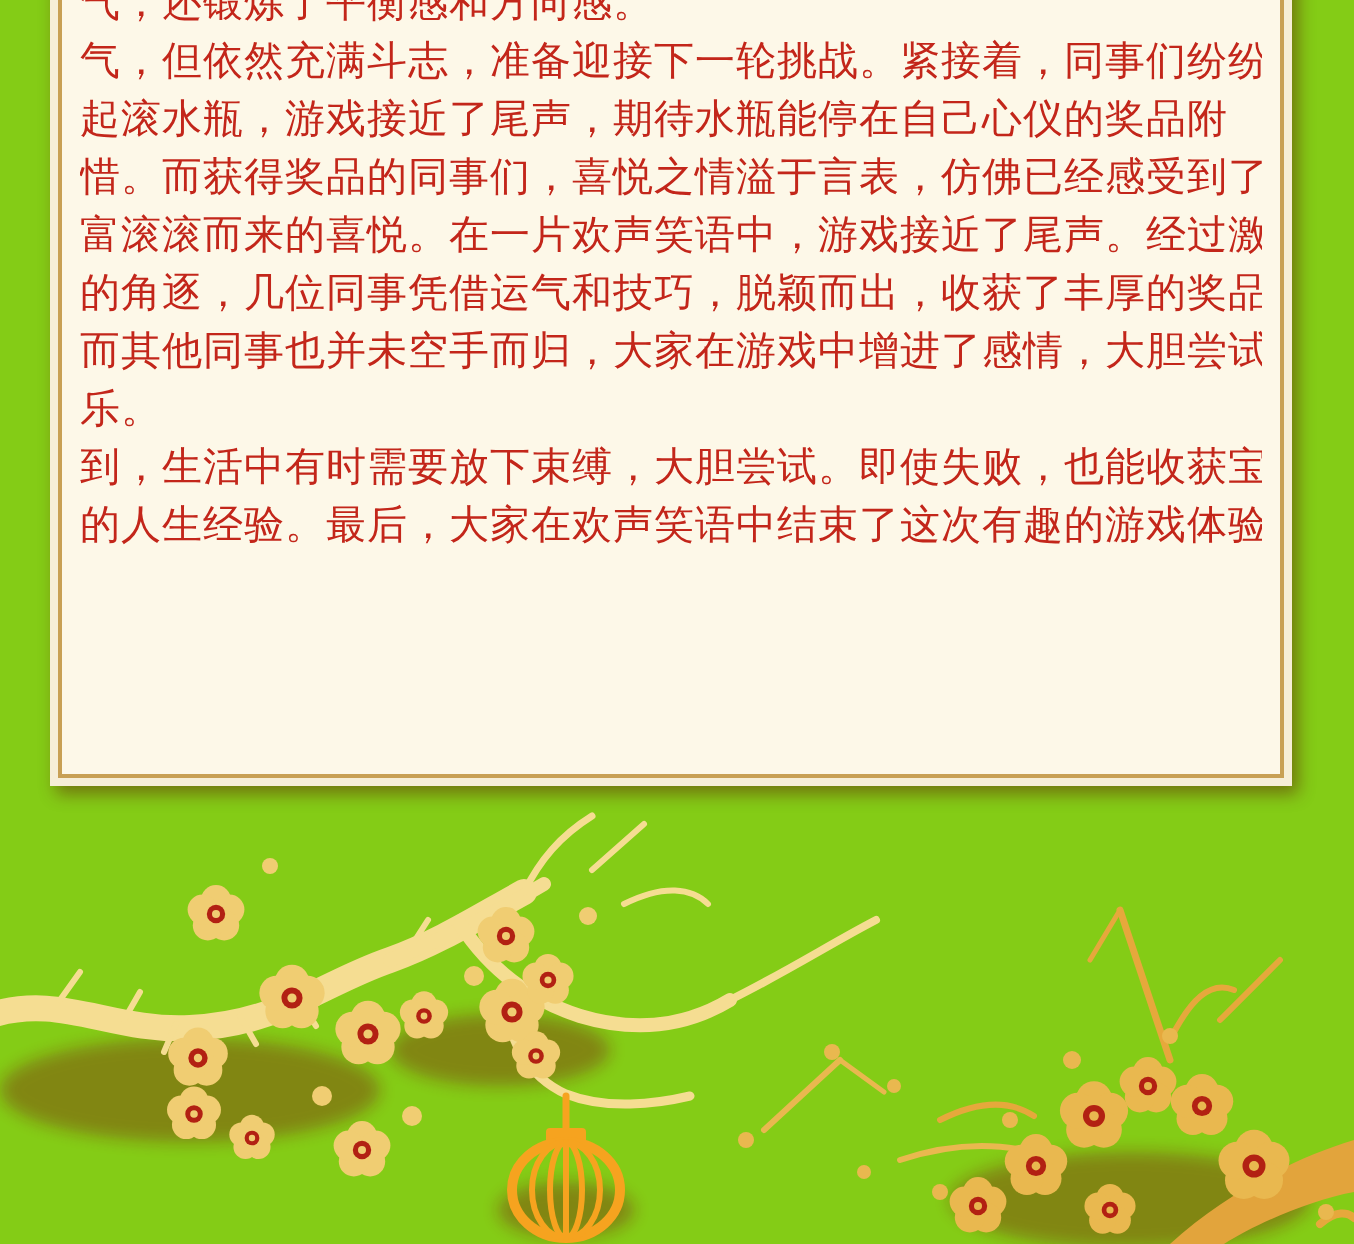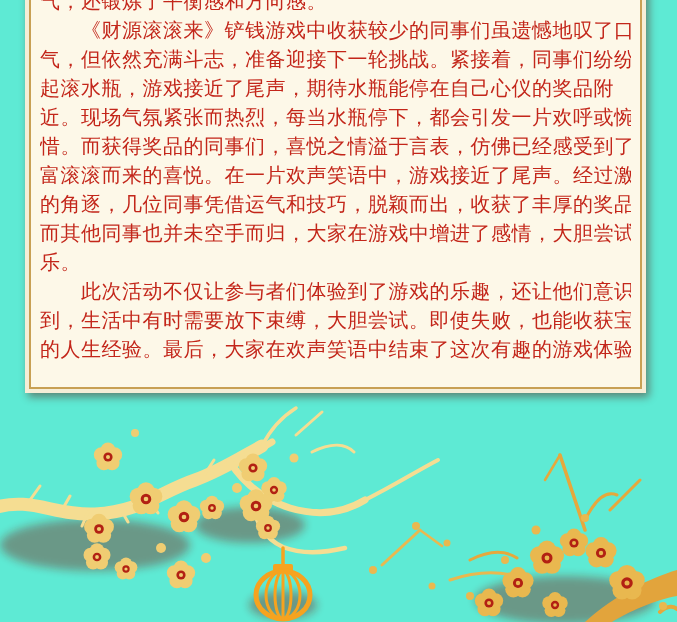--- a/index.html
+++ b/index.html
@@ -4,21 +4,21 @@
 <style>
   html, body {
     margin: 0; padding: 0;
     width: 677px; height: 622px;
     overflow: hidden;
     font-family: "DejaVu Sans", sans-serif;
   }
   .page {
     position: relative;
     width: 677px; height: 622px;
-    background: #5eead4;
+    background: #84cc16;
     overflow: hidden;
   }
   
   .card-outer {
     position: absolute;
     left: 25px; top: -26px;
     width: 621px; height: 419px;
     background: #f6eed7;
     box-shadow: 3px 4px 8px rgba(90,12,5,0.45);
   }
@@ -50,30 +50,27 @@
 </style>
 </head>
 <body>
 
 <div class="page">
 
   <div class="card-outer">
     <div class="card-inner">
       <div class="article-text">
         <div class="text-line">气，还锻炼了平衡感和方向感。</div>
-        <div class="text-line">　　《财源滚滚来》铲钱游戏中收获较少的同事们虽遗憾地叹了口</div>
         <div class="text-line">气，但依然充满斗志，准备迎接下一轮挑战。紧接着，同事们纷纷拿</div>
         <div class="text-line">起滚水瓶，游戏接近了尾声，期待水瓶能停在自己心仪的奖品附</div>
-        <div class="text-line">近。现场气氛紧张而热烈，每当水瓶停下，都会引发一片欢呼或惋</div>
         <div class="text-line">惜。而获得奖品的同事们，喜悦之情溢于言表，仿佛已经感受到了财</div>
         <div class="text-line">富滚滚而来的喜悦。在一片欢声笑语中，游戏接近了尾声。经过激烈</div>
         <div class="text-line">的角逐，几位同事凭借运气和技巧，脱颖而出，收获了丰厚的奖品。</div>
         <div class="text-line">而其他同事也并未空手而归，大家在游戏中增进了感情，大胆尝试</div>
         <div class="text-line">乐。</div>
-        <div class="text-line">　　此次活动不仅让参与者们体验到了游戏的乐趣，还让他们意识</div>
         <div class="text-line">到，生活中有时需要放下束缚，大胆尝试。即使失败，也能收获宝贵</div>
         <div class="text-line">的人生经验。最后，大家在欢声笑语中结束了这次有趣的游戏体验。</div>
       </div>
     </div>
   </div>
 
   <svg class="deco-svg" viewBox="0 0 677 222" xmlns="http://www.w3.org/2000/svg">
     <defs>
       <g id="fl">
         <circle cx="0" cy="-7" r="7.5"></circle>

